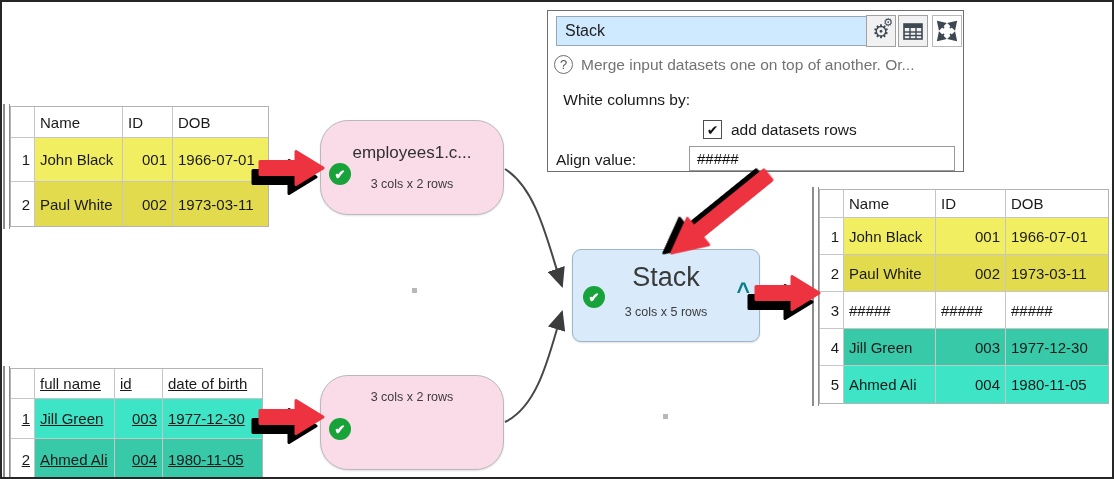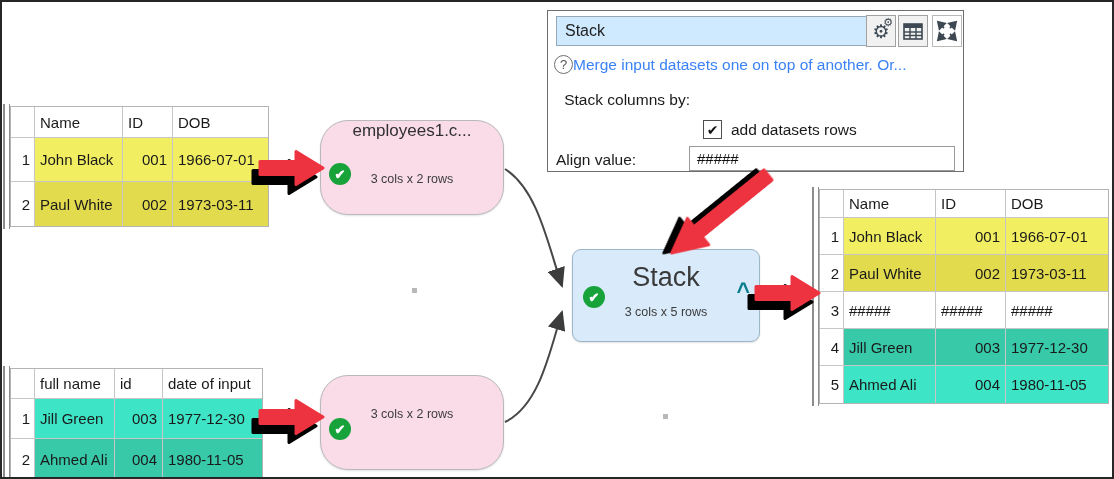--- a/index.html
+++ b/index.html
@@ -21,35 +21,35 @@
   .trow{display:grid;}
   .cell{display:flex;align-items:center;padding:0 5px;font-size:15px;
     border-right:1px solid #c6c6c6;border-bottom:1px solid #c6c6c6;
     white-space:nowrap;overflow:hidden;background:#fff;}
   .cell:last-child{border-right:none;}
   .thead .cell{background:#fff;}
   .cnum{justify-content:flex-end;background:#fff !important;padding:0 4px;}
   .tr-r{justify-content:flex-end;}
   .tbl1 .trow{grid-template-columns:24px 88px 50px 95px;height:44px;}
   .tbl1 .thead{height:31px;}
-  .tbl2 .trow{grid-template-columns:24px 80px 48px 99px;height:40px;}
+  .tbl2 .trow{grid-template-columns:24px 80px 48px 99px;height:40px;text-decoration:underline;}
   .tbl2 .thead{height:30px;}
   .tblo .trow{grid-template-columns:24px 92px 70px 102px;height:37px;}
   .tblo .thead{height:28px;}
   .thead{height:auto;}
   .mini-table .trow:last-child .cell{border-bottom:none;}
 
   
   .node{position:absolute;z-index:4;width:182px;height:93px;
     border:1px solid #b9b9b9;border-radius:28px;text-align:center;
     box-shadow:0 1px 2px rgba(0,0,0,0.12);}
   .node.blue{width:186px;height:91px;border-radius:9px;border-color:#9db6c8;}
-  .node-title{font-size:17px;color:#303030;}
+  .node-title{margin-top:22px;font-size:17px;color:#303030;}
   .node.blue .node-title{margin-top:12px;font-size:27px;color:#3a3a3a;}
-  .node-sub{margin-top:31px;font-size:12.5px;color:#3c3c3c;}
+  .node-sub{margin-top:14px;font-size:12.5px;color:#3c3c3c;}
   .node.blue .node-sub{margin-top:12px;}
   .node-check{position:absolute;left:8px;top:42px;width:22px;height:22px;border-radius:50%;
     display:flex;align-items:center;justify-content:center;color:#fff;font-size:13px;font-weight:bold;}
   .node.blue .node-check{left:10px;top:36px;}
   .node-caret{position:absolute;right:9px;top:28px;font-size:23px;font-weight:bold;color:#0b7f8c;}
 
   .grid-dot{position:absolute;width:5px;height:5px;background:#b8b8b8;z-index:1;}
 
   
   .panel{position:absolute;left:545px;top:8px;width:415px;height:160px;z-index:5;
@@ -60,21 +60,21 @@
   .tool-btn{position:absolute;top:4px;width:30px;height:32px;box-sizing:border-box;
     background:#f1f1f1;border:1px solid #a0a0a0;display:flex;align-items:center;justify-content:center;}
   .btn-gear{left:318px;}
   .btn-table{left:350px;}
   .btn-expand{left:384px;background:#fff;border-color:#b9b9b9;}
   .gear-big{font-size:19px;color:#3d4852;line-height:1;}
   .gear-small{position:absolute;font-size:11px;color:#3d4852;right:2px;top:1px;line-height:1;}
   .help-row{position:absolute;left:6px;top:44px;display:flex;align-items:center;}
   .help-icon{width:19px;height:19px;border-radius:50%;border:1.5px solid #6f6f6f;
     display:flex;align-items:center;justify-content:center;font-size:13px;color:#555;box-sizing:border-box;}
-  .help-text{margin-left:0;font-size:15.5px;color:#3b82f6;}
+  .help-text{margin-left:8px;font-size:15.5px;color:#737373;}
   .align-label{position:absolute;left:2px;top:80px;width:140px;text-align:right;font-size:15.5px;}
   .select{position:absolute;left:146px;top:74px;width:264px;height:29px;box-sizing:border-box;
     border:1px solid #6f6f6f;display:flex;align-items:center;padding:0 8px;font-size:15.5px;background:#fff;}
   .select-caret{position:absolute;right:8px;font-size:10px;color:#3c3c3c;}
   .checkbox-row{position:absolute;left:155px;top:109px;display:flex;align-items:center;}
   .checkbox{width:19px;height:19px;box-sizing:border-box;border:1.5px solid #4f4f4f;background:#fff;
     display:flex;align-items:center;justify-content:center;font-size:14px;color:#111;}
   .checkbox-label{margin-left:9px;font-size:15.5px;}
   .withvalue-label{position:absolute;left:8px;top:140px;font-size:15.5px;}
   .value-field{position:absolute;left:141px;top:135px;width:266px;height:25px;box-sizing:border-box;
@@ -111,21 +111,21 @@
       <div class="cell" style="background-color: rgb(226, 219, 78);">1973-03-11</div>
     </div>
   </div>
 
   <div class="mini-table tbl2" style="left:8px;top:366px;">
     <div class="edge-strip"></div>
     <div class="trow thead">
       <div class="cell cnum"></div>
       <div class="cell">full name</div>
       <div class="cell">id</div>
-      <div class="cell">date of input</div>
+      <div class="cell">date of birth</div>
     </div>
     <div class="trow">
       <div class="cell cnum">1</div>
       <div class="cell" style="background-color: rgb(62, 228, 198);">Jill Green</div>
       <div class="cell tr-r" style="background-color: rgb(62, 228, 198);">003</div>
       <div class="cell" style="background-color: rgb(62, 228, 198);">1977-12-30</div>
     </div>
     <div class="trow">
       <div class="cell cnum">2</div>
       <div class="cell" style="background-color: rgb(56, 201, 169);">Ahmed Ali</div>
@@ -225,21 +225,21 @@
             <polygon points="2,20 9,18.5 3.5,13"></polygon>
           <line x1="14" y1="14" x2="18" y2="18"></line>
             <polygon points="20,20 13,18.5 18.5,13"></polygon>
         </g>
       </svg>
     </div>
     <div class="help-row">
       <div class="help-icon">?</div>
       <div class="help-text">Merge input datasets one on top of another. Or...</div>
     </div>
-    <div class="align-label">Stack columns by:</div>
+    <div class="align-label">White columns by:</div>
     <div class="checkbox-row">
       <div class="checkbox">✔</div>
       <div class="checkbox-label">add datasets rows</div>
     </div>
     <div class="withvalue-label">Align value:</div>
     <input class="value-field" value="#####" style="">
   </div>
 
   <svg class="overlay" width="1114" height="479" viewBox="0 0 1114 479">
     <defs>

